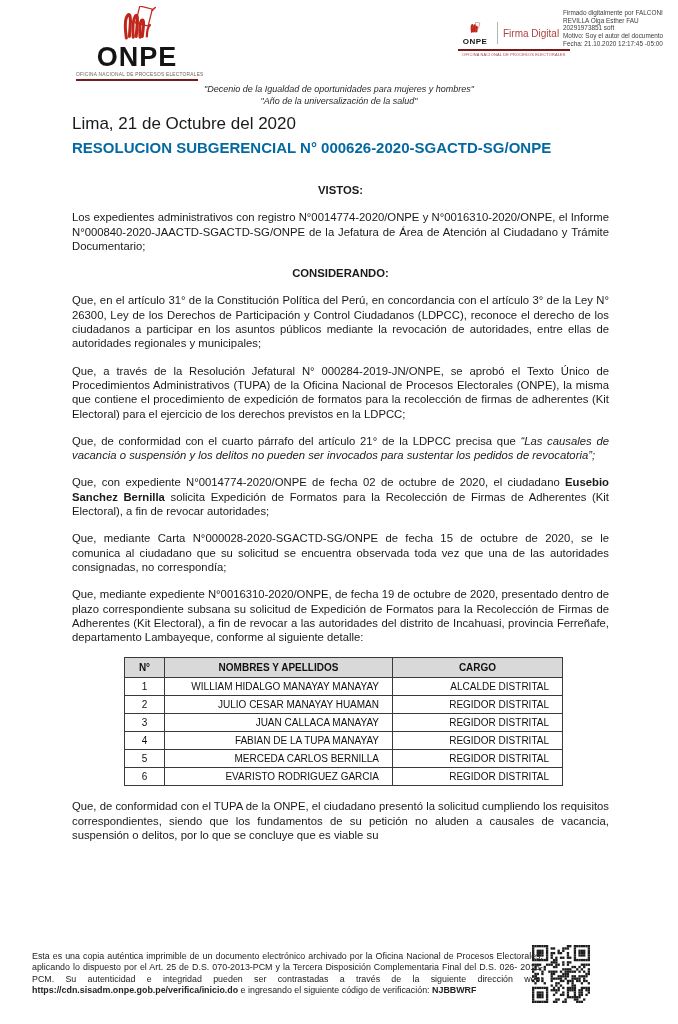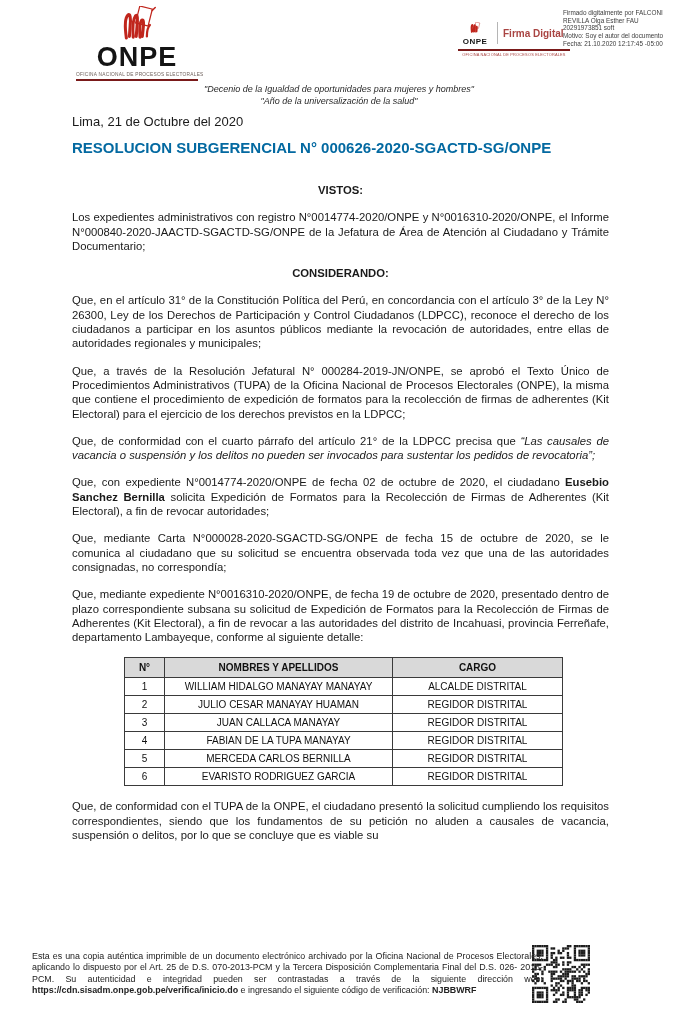--- a/index.html
+++ b/index.html
@@ -18,42 +18,42 @@
   .logo-acronym { font-size:27px; font-weight:bold; letter-spacing:1px; color:#141414; line-height:26px; }
   .logo-sub { font-size:4.8px; color:#6e615c; letter-spacing:0.25px; margin-top:2px; white-space:nowrap; }
   .logo-rule { height:2px; background:var(--rule-red,#7a1a1a); margin-top:2px; }
 
   
   .stamp { position:absolute; left:458px; top:20px; width:112px; }
   .stamp-row { display:flex; align-items:center; }
   .mini-logo { text-align:center; width:34px; }
   .mini-acronym { font-size:8px; font-weight:bold; color:#151515; letter-spacing:0.4px; line-height:8px; }
   .stamp-divider { width:1px; height:22px; background:#b5b5b5; margin:0 5px; }
-  .stamp-label { color:var(--stamp-red,#a94442); font-weight:bold; font-size:10px; white-space:nowrap; }
+  .stamp-label { color:var(--stamp-red,#a94442); font-weight:normal; font-size:10px; white-space:nowrap; }
   .stamp-rule { height:1.6px; background:var(--rule-red,#7a1a1a); margin-top:3px; }
   .stamp-sub { font-size:3.9px; color:var(--stamp-red,#a94442); letter-spacing:0.2px; text-align:center; margin-top:1px; white-space:nowrap; }
 
   
   .sig { position:absolute; left:563px; top:9px; width:114px; font-size:6.4px; line-height:7.7px; color:#3c3c3c; }
 
   
   .mottos { position:absolute; left:0; top:84px; width:100%; text-align:center; font-style:italic; font-size:9px; line-height:11.5px; color:#2a2a2a; }
-  .date-line { position:absolute; left:72px; top:114px; font-size:13px; color:#1a1a1a; }
+  .date-line { position:absolute; left:72px; top:114px; font-size:17px; color:#1a1a1a; }
   .doc-title { position:absolute; left:72px; top:139px; width:540px; font-size:15px; font-weight:bold; color:#0369a1; }
 
   
   .body { position:absolute; left:72px; top:183px; width:537px; font-size:11.3px; line-height:14.3px; text-align:justify; color:#1a1a1a; }
   .body p { margin:0 0 13px 0; }
   .body .hd { font-weight:bold; text-align:center; }
 
   
   table.auth { border-collapse:collapse; margin:1px 0 13px 52px; font-size:10px; color:#111; }
   table.auth th, table.auth td { border:1px solid #3a3a3a; }
   table.auth th { background:var(--table-header-bg,#d9d9d9); font-weight:bold; height:20px; text-align:center; padding:0 4px; }
-  table.auth td { height:18px; padding:0 13px; text-align:center; }
+  table.auth td { height:18px; padding:0 13px; text-align:right; }
   table.auth td.c-num { text-align:center; padding:0; }
   col.c1 { width:40px; } col.c2 { width:228px; } col.c3 { width:170px; }
 
   
   .footer-text { position:absolute; left:32px; top:951px; width:511px; font-size:8.9px; line-height:11.3px; text-align:justify; color:#222; }
   .qr { position:absolute; left:532px; top:944px; width:58px; height:60px; }
   .qr svg rect { fill:#1c1c1c; }
 </style>
 </head>
 <body>

